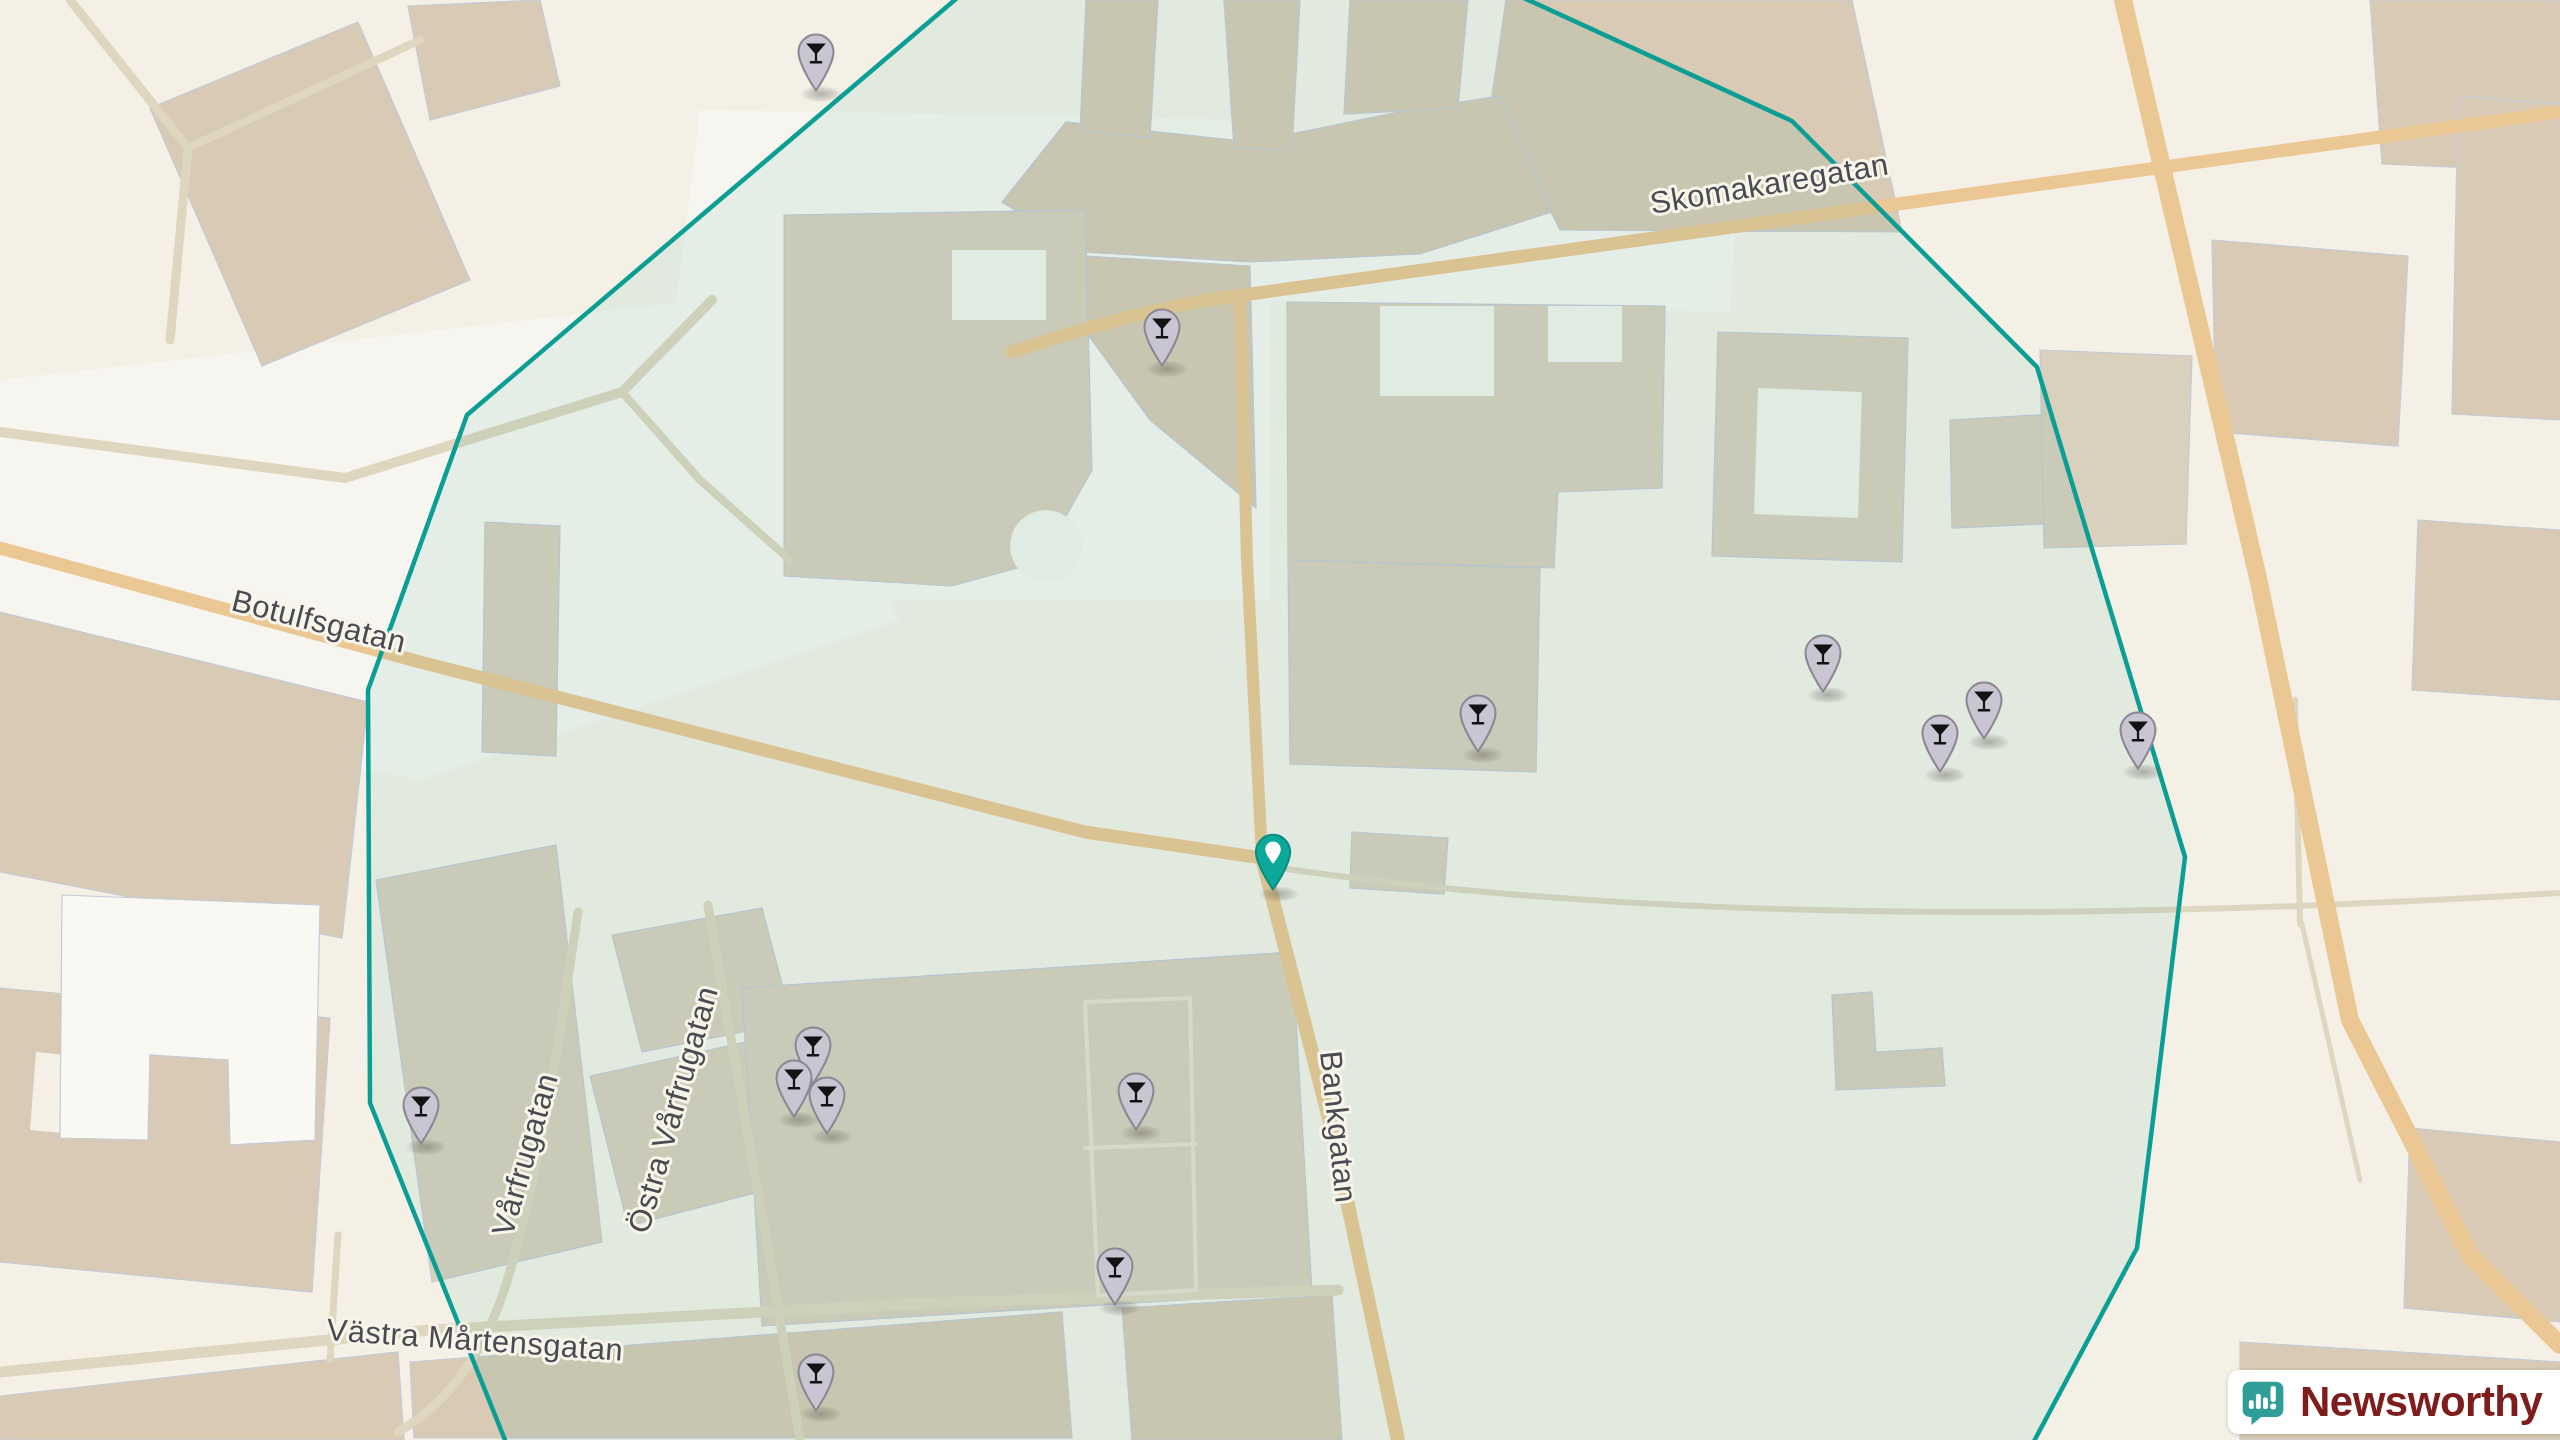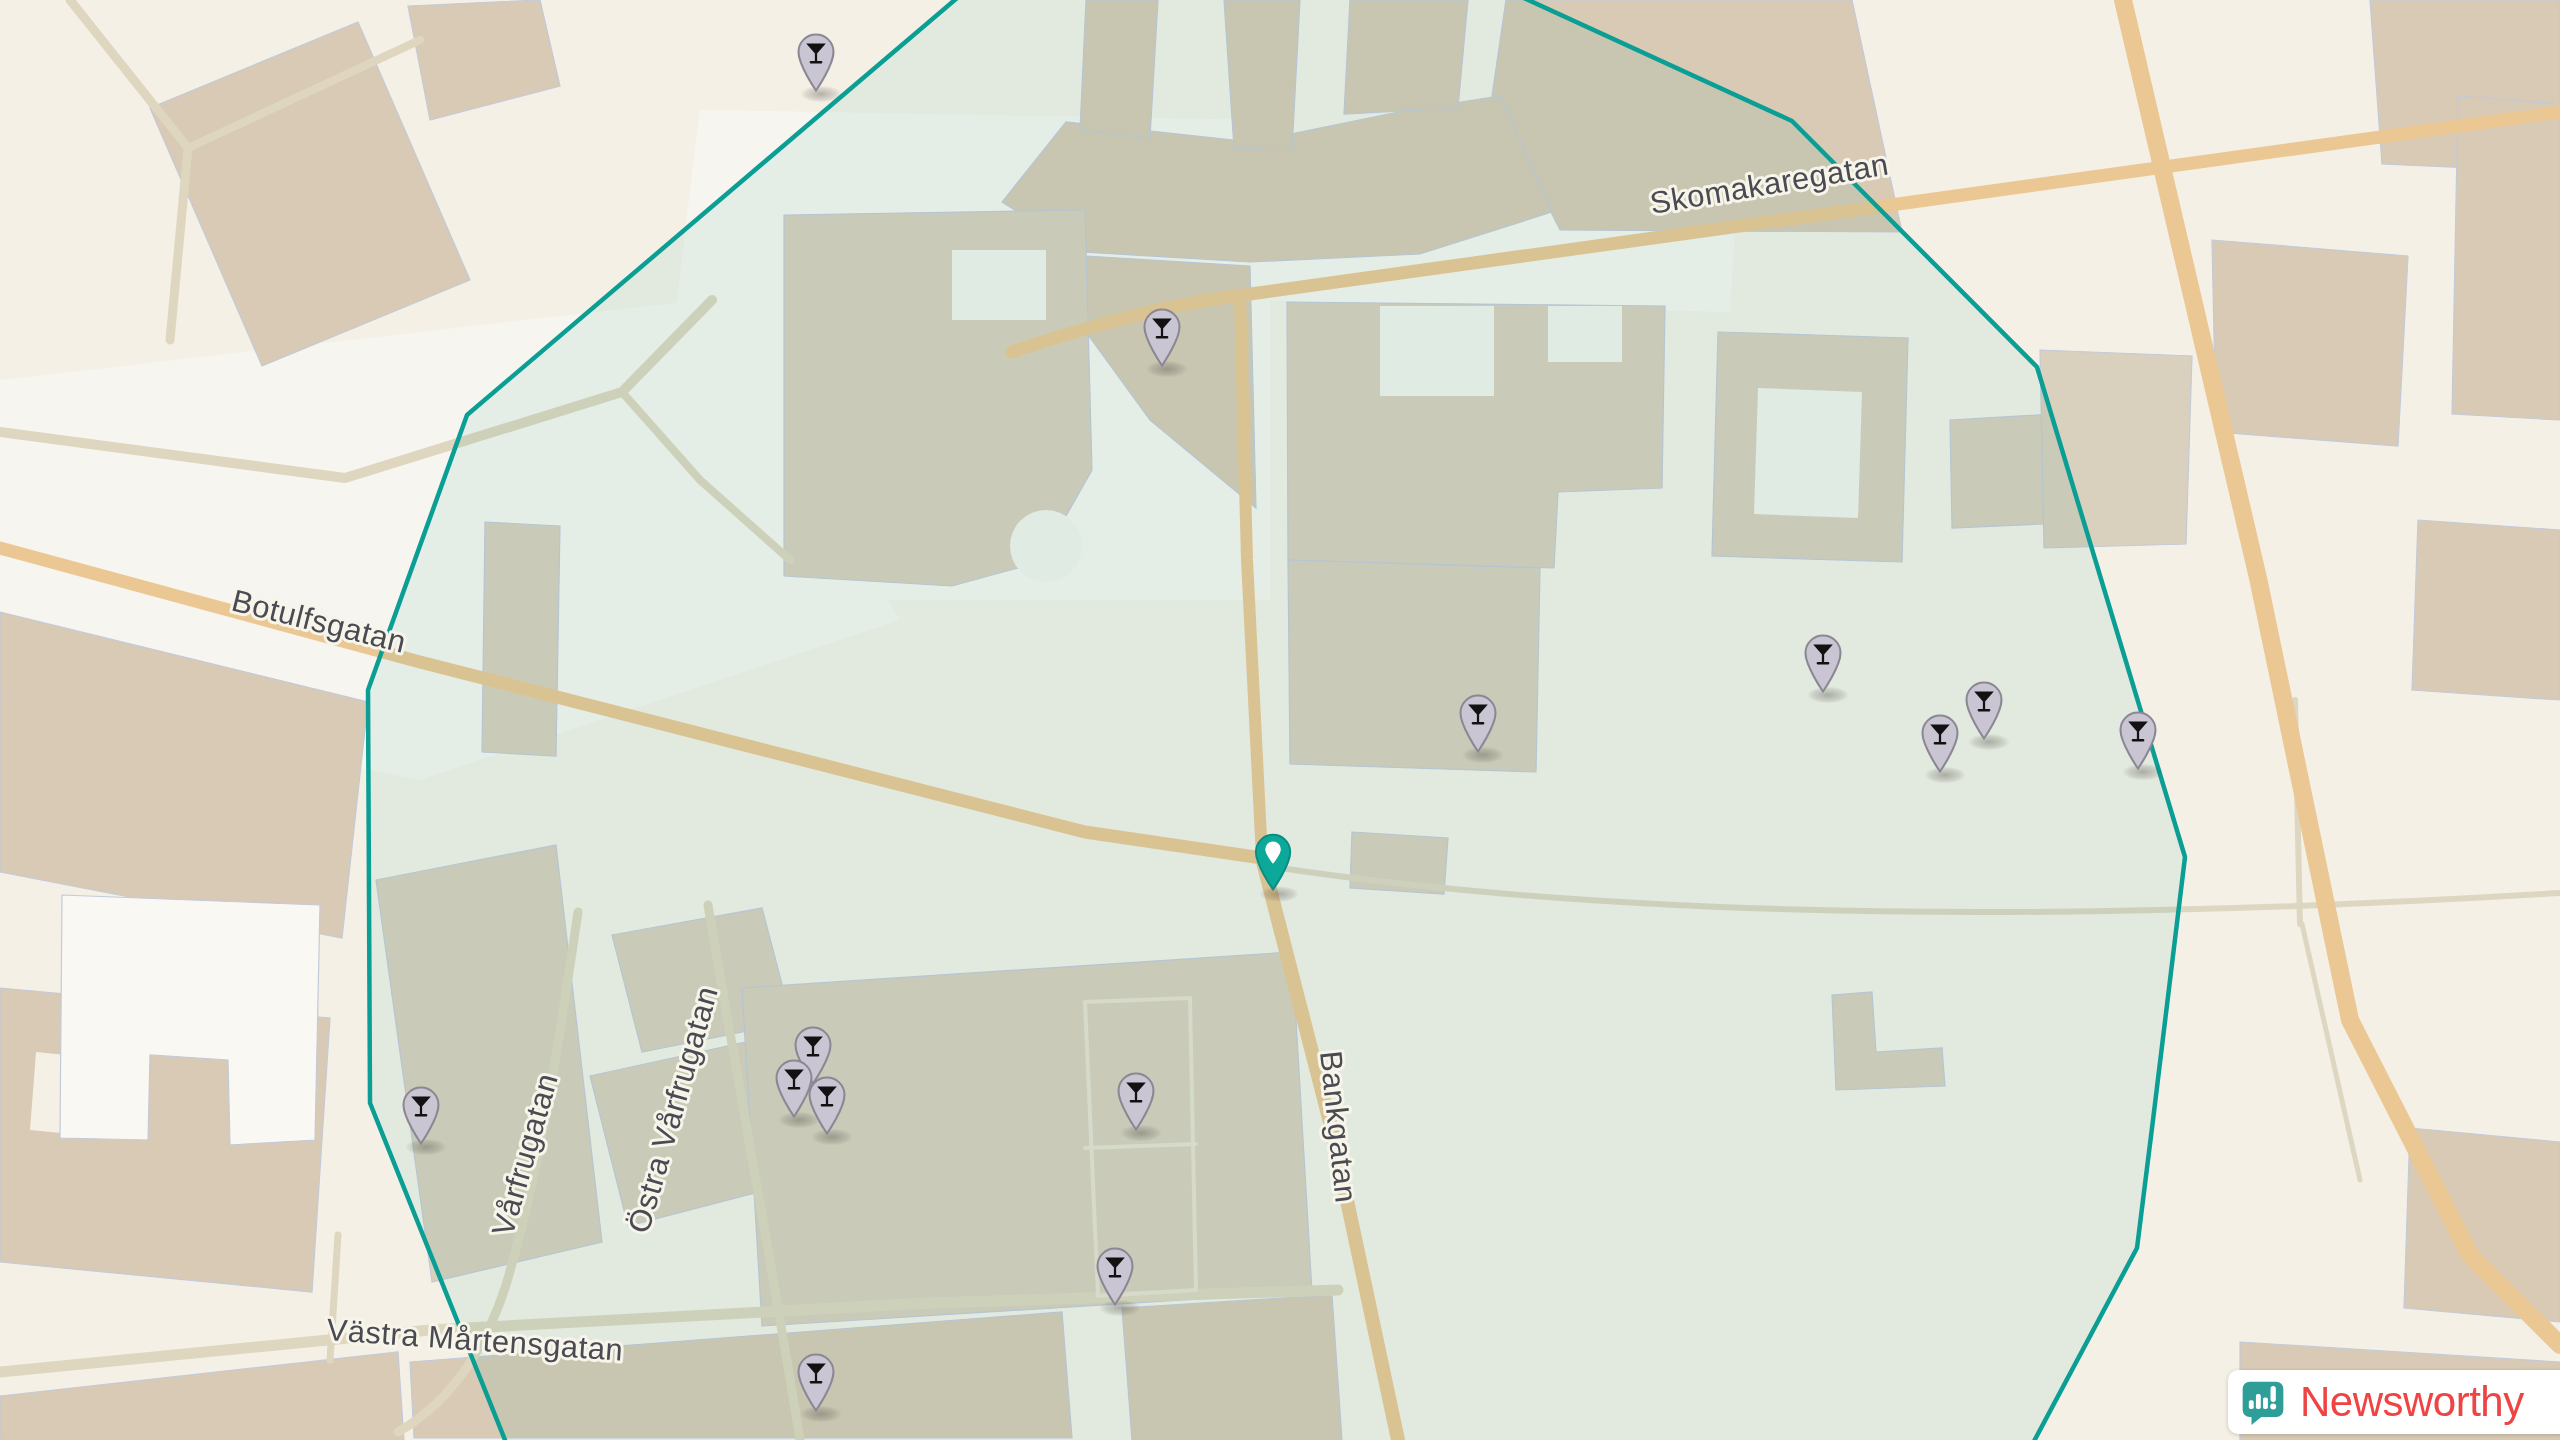--- a/index.html
+++ b/index.html
@@ -25,22 +25,22 @@
     border-radius:10px;
     box-shadow:0 1px 4px rgba(0,0,0,0.18);
     display:flex;
     align-items:center;
     gap:14px;
     padding-left:12px;
     box-sizing:border-box;
   }
   .logo-text{
     font-size:42px;
-    font-weight:normal;
-    color:#ef4444;
+    font-weight:bold;
+    color:#7f1d1d;
     letter-spacing:-0.5px;
   }
 </style>
 </head>
 <body>
 
 <div class="stage">
 <svg width="2560" height="1440" viewBox="0 0 2560 1440">
   <defs>
     <radialGradient id="shadow-grad">

